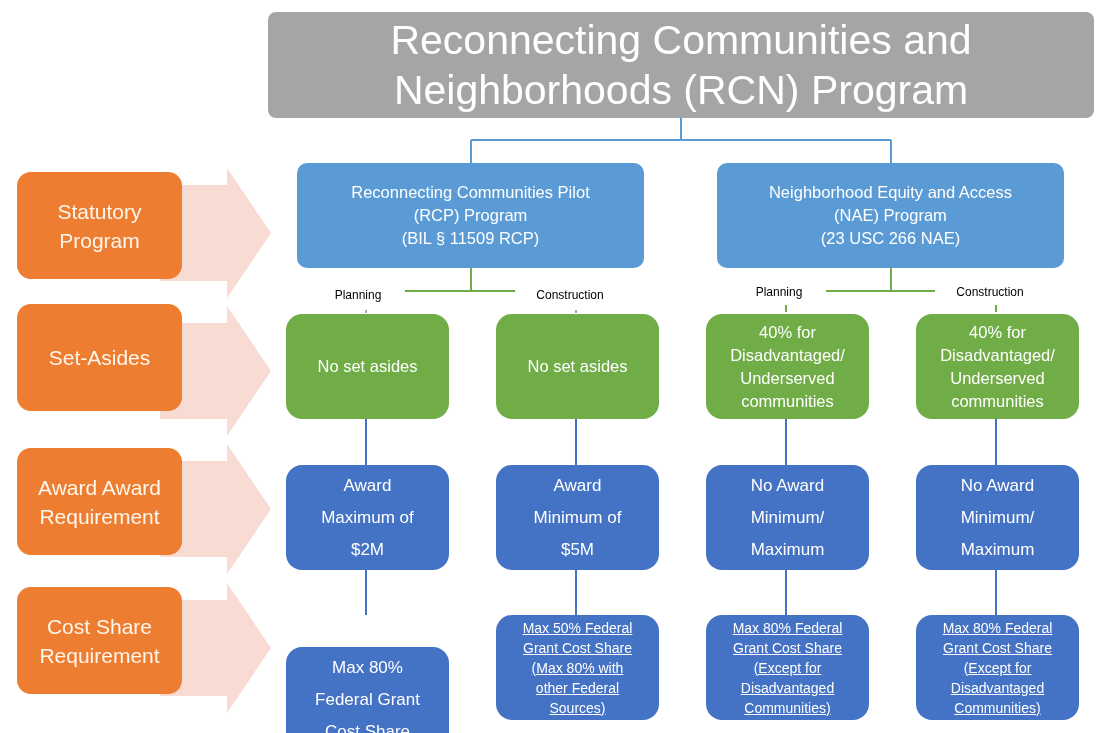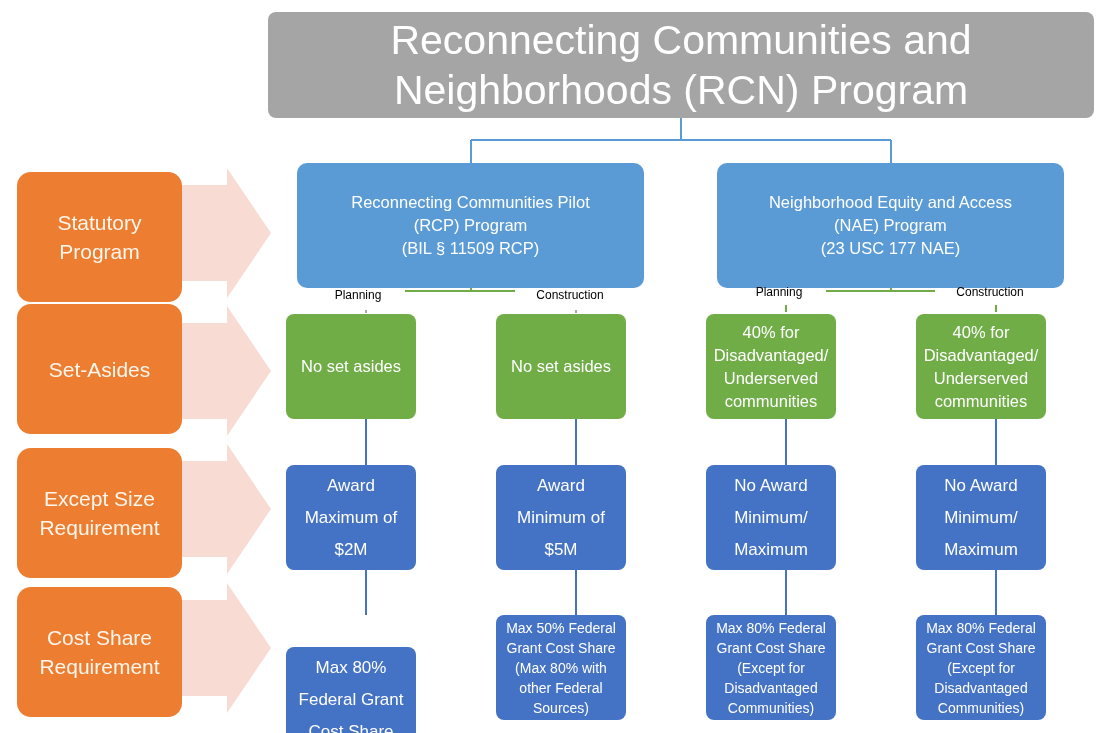--- a/index.html
+++ b/index.html
@@ -8,28 +8,28 @@
   }
   html,body{margin:0;padding:0;}
   body{width:1105px;height:733px;position:relative;background:#FFFFFF;overflow:hidden;
        font-family:"Liberation Sans",sans-serif;}
   svg.layer{position:absolute;left:0;top:0;width:1105px;height:733px;z-index:0;}
   .box{position:absolute;display:flex;align-items:center;justify-content:center;text-align:center;
        box-sizing:border-box;z-index:1;}
   .box span{white-space:pre-line;display:block;}
   .title-box{left:268px;top:12px;width:826px;height:106px;background:var(--title-bg);border-radius:8px;
        color:var(--text-light);font-size:41px;line-height:50px;}
-  .row-label{left:17px;width:165px;height:130px;background:var(--orange);border-radius:14px;
+  .row-label{left:17px;width:165px;height:107px;background:var(--orange);border-radius:14px;
        color:var(--label-text);font-size:21px;line-height:29px;}
-  .prog{top:163px;width:347px;height:125px;background:var(--prog-blue);border-radius:10px;
+  .prog{top:163px;width:347px;height:105px;background:var(--prog-blue);border-radius:10px;
        color:var(--text-light);font-size:16.5px;line-height:23px;}
-  .cell{width:130px;height:105px;border-radius:8px;color:var(--text-light);}
+  .cell{width:163px;height:105px;border-radius:16px;color:var(--text-light);}
   .green{background:var(--green);font-size:16.5px;line-height:23px;}
   .dblue{background:var(--dark-blue);font-size:17px;line-height:32px;}
-  .small{font-size:14px;line-height:20px;}
+  .small{font-size:14px;line-height:20px;text-decoration:underline;}
   .phase{position:absolute;z-index:1;font-size:12px;color:#000;transform:translate(-50%,-50%);white-space:nowrap;}
 </style>
 </head>
 <body>
 
 <svg class="layer" viewBox="0 0 1105 733">
 
   <polygon class="arrow" points="160,185 227,185 227,168 271,233 227,298 227,281 160,281"></polygon>
   <polygon class="arrow" points="160,323 227,323 227,306 271,371 227,436 227,419 160,419"></polygon>
   <polygon class="arrow" points="160,461 227,461 227,444 271,509 227,574 227,557 160,557"></polygon>
@@ -75,37 +75,37 @@
 </div>
 
 <div class="box row-label" style="top:172px">
   <span>Statutory
 Program</span>
 </div>
 <div class="box row-label" style="top:304px">
   <span>Set-Asides</span>
 </div>
 <div class="box row-label" style="top:448px">
-  <span>Except Size
+  <span>Award Award
 Requirement</span>
 </div>
 <div class="box row-label" style="top:587px">
   <span>Cost Share
 Requirement</span>
 </div>
 
 <div class="box prog" style="left:297px">
   <span>Reconnecting Communities Pilot
 (RCP) Program
 (BIL § 11509 RCP)</span>
 </div>
 <div class="box prog" style="left:717px">
   <span>Neighborhood Equity and Access
 (NAE) Program
-(23 USC 177 NAE)</span>
+(23 USC 266 NAE)</span>
 </div>
 
 <div class="phase" style="left:358px;top:295px">Planning</div>
 <div class="phase" style="left:570px;top:295px">Construction</div>
 <div class="phase" style="left:779px;top:292px">Planning</div>
 <div class="phase" style="left:990px;top:292px">Construction</div>
 
 <div class="box cell green" style="left:286px;top:314px">
   <span>No set asides</span>
 </div>

